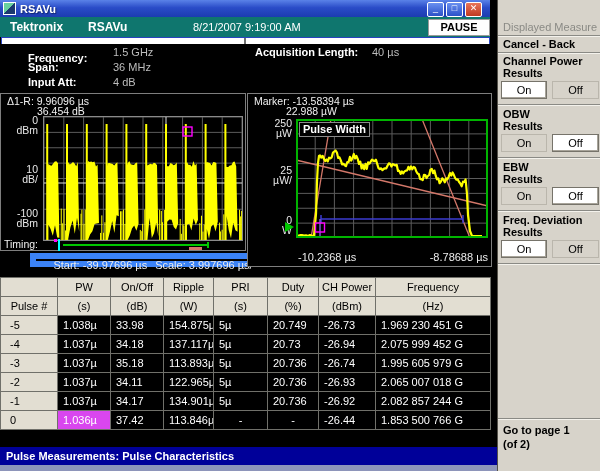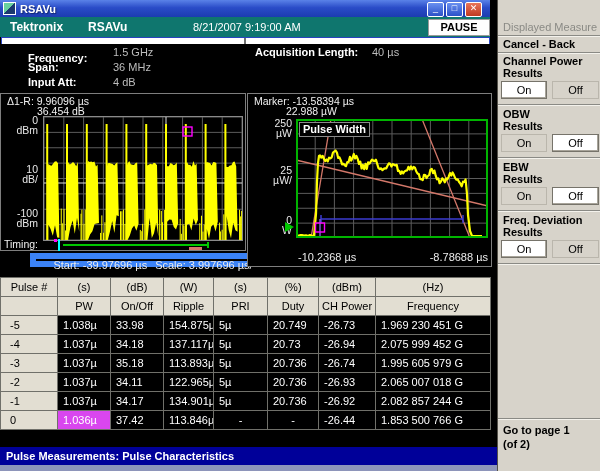--- a/index.html
+++ b/index.html
@@ -284,39 +284,39 @@
           <col style="width:53px">
           <col style="width:53px">
           <col style="width:50px">
         <col style="width:54px">
           <col style="width:51px">
           <col style="width:57px">
           <col style="width:115px">
       </colgroup>
     <thead>
           <tr>
+            <th></th>
+            <th>PW</th>
+            <th>On/Off</th>
+            <th>Ripple</th>
+            <th>PRI</th>
+            <th>Duty</th>
+            <th>CH Power</th>
+            <th>Frequency</th>
+          </tr>
+          <tr>
             <th>Pulse #</th>
             <th>(s)</th>
             <th>(dB)</th>
             <th>(W)</th>
             <th>(s)</th>
             <th>(%)</th>
             <th>(dBm)</th>
             <th>(Hz)</th>
           </tr>
-          <tr>
-            <th></th>
-            <th>PW</th>
-            <th>On/Off</th>
-            <th>Ripple</th>
-            <th>PRI</th>
-            <th>Duty</th>
-            <th>CH Power</th>
-            <th>Frequency</th>
-          </tr>
         </thead>
         <tbody>
           <tr>
             <td class="rowhead">-5</td>
             <td>1.038µ</td>
             <td>33.98</td>
             <td>154.875µ</td>
             <td>5µ</td>
             <td>20.749</td>
             <td>-26.73</td>

